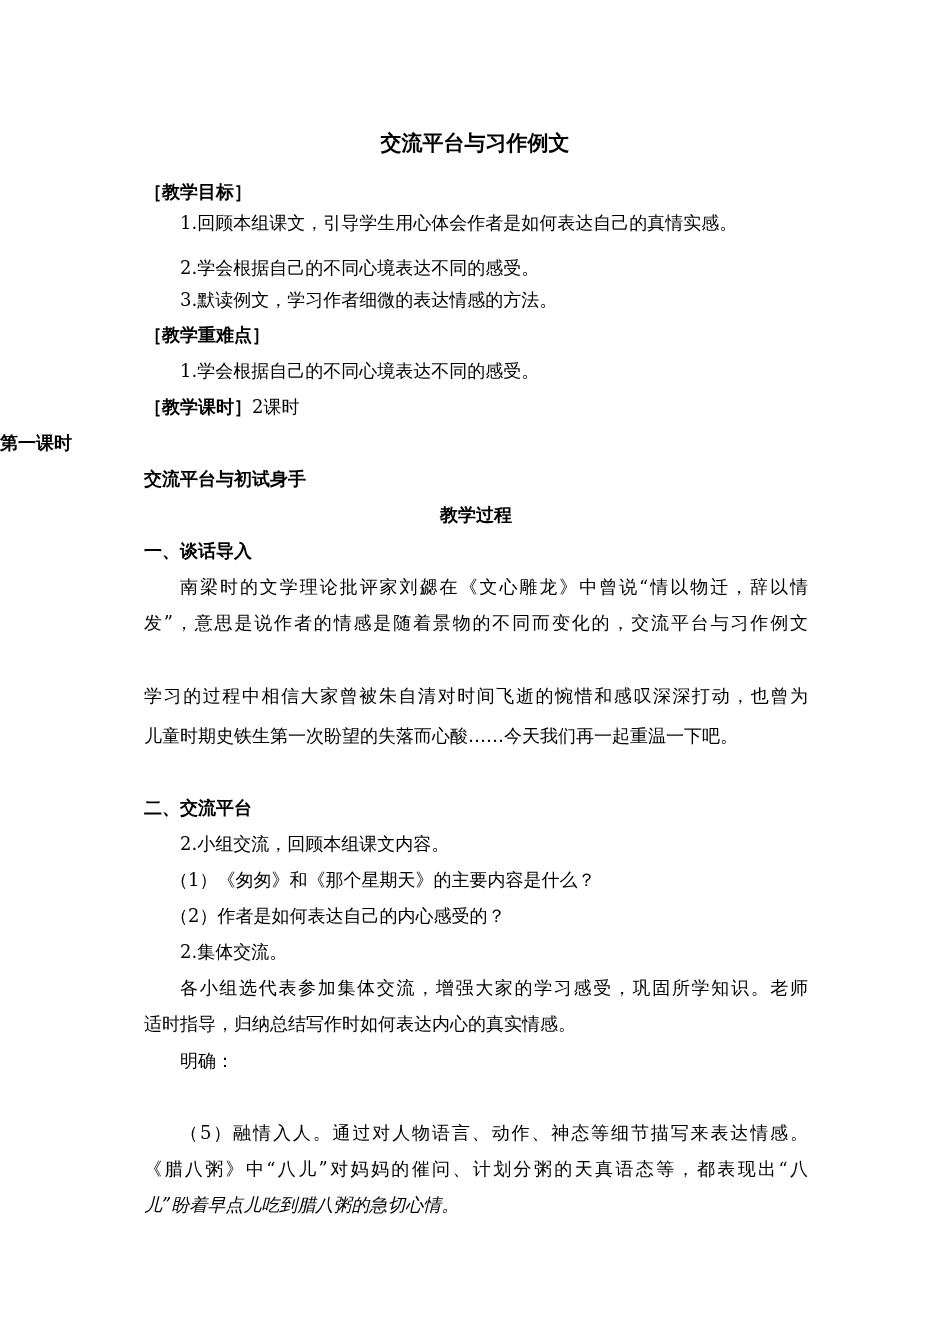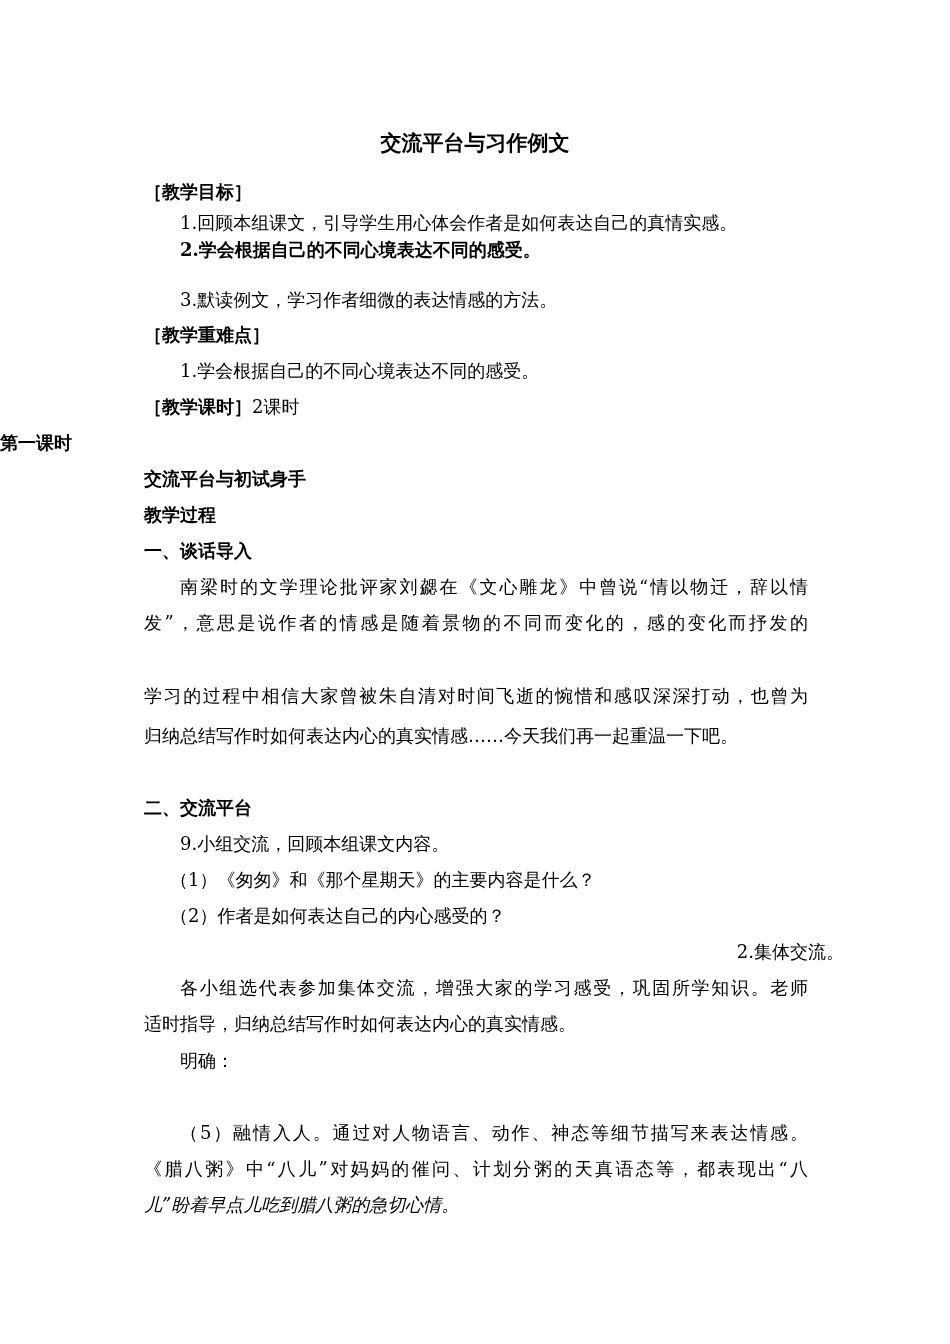--- a/index.html
+++ b/index.html
@@ -55,45 +55,45 @@
   </style>
 </head>
 <body>
 
 <div class="page">
 
   <div class="line title bold" style="top:129px;">交流平台与习作例文</div>
 
   <div class="line bold" style="top:181px;">［教学目标］</div>
   <div class="line indent" style="top:212px;">1.回顾本组课文，引导学生用心体会作者是如何表达自己的真情实感。</div>
-  <div class="line indent" style="top:239px;font-weight:bold;">2.学会根据自己的不同心境表达不同的感受。</div>
+  <div class="line indent" style="top:257px;">2.学会根据自己的不同心境表达不同的感受。</div>
   <div class="line indent" style="top:289px;">3.默读例文，学习作者细微的表达情感的方法。</div>
 
   <div class="line bold" style="top:324px;">［教学重难点］</div>
   <div class="line indent" style="top:360px;">1.学会根据自己的不同心境表达不同的感受。</div>
 
   <div class="line" style="top:396px;">
     <span class="bold">［教学课时］</span><span>2课时</span>
   </div>
 
   <div class="line center bold" style="top:432px;">第一课时</div>
   <div class="line bold" style="top:468px;">交流平台与初试身手</div>
-  <div class="line bold" style="top:504px;">教学过程</div>
+  <div class="line bold" style="top:504px;text-align:center;">教学过程</div>
 
   <div class="line bold" style="top:540px;">一、谈话导入</div>
   <div class="line justify" style="top:576px; left:180px; width:628px;">南梁时的文学理论批评家刘勰在《文心雕龙》中曾说“情以物迁，辞以情</div>
-  <div class="line justify" style="top:612px;">发”，意思是说作者的情感是随着景物的不同而变化的，感的变化而抒发的</div>
+  <div class="line justify" style="top:612px;">发”，意思是说作者的情感是随着景物的不同而变化的，交流平台与习作例文</div>
   <div class="line justify" style="top:685px;">学习的过程中相信大家曾被朱自清对时间飞逝的惋惜和感叹深深打动，也曾为</div>
-  <div class="line" style="top:725px;">归纳总结写作时如何表达内心的真实情感……今天我们再一起重温一下吧。</div>
+  <div class="line" style="top:725px;">儿童时期史铁生第一次盼望的失落而心酸……今天我们再一起重温一下吧。</div>
 
   <div class="line bold" style="top:797px;">二、交流平台</div>
-  <div class="line indent" style="top:833px;">9.小组交流，回顾本组课文内容。</div>
+  <div class="line indent" style="top:833px;">2.小组交流，回顾本组课文内容。</div>
   <div class="line" style="top:869px; left:170px;">（1）《匆匆》和《那个星期天》的主要内容是什么？</div>
   <div class="line" style="top:905px; left:170px;">（2）作者是如何表达自己的内心感受的？</div>
-  <div class="line indent" style="top:941px;text-align:right;">2.集体交流。</div>
+  <div class="line indent" style="top:941px;">2.集体交流。</div>
   <div class="line justify" style="top:977px; left:180px; width:628px;">各小组选代表参加集体交流，增强大家的学习感受，巩固所学知识。老师</div>
   <div class="line" style="top:1013px;">适时指导，归纳总结写作时如何表达内心的真实情感。</div>
   <div class="line indent" style="top:1050px;">明确：</div>
 
   <div class="line justify" style="top:1122px; left:180px; width:628px;">（5）融情入人。通过对人物语言、动作、神态等细节描写来表达情感。</div>
   <div class="line justify" style="top:1158px;">《腊八粥》中“八儿”对妈妈的催问、计划分粥的天真语态等，都表现出“八</div>
   <div class="line" style="top:1194px;font-style:italic;">儿”盼着早点儿吃到腊八粥的急切心情。</div>
 
 </div>
 

